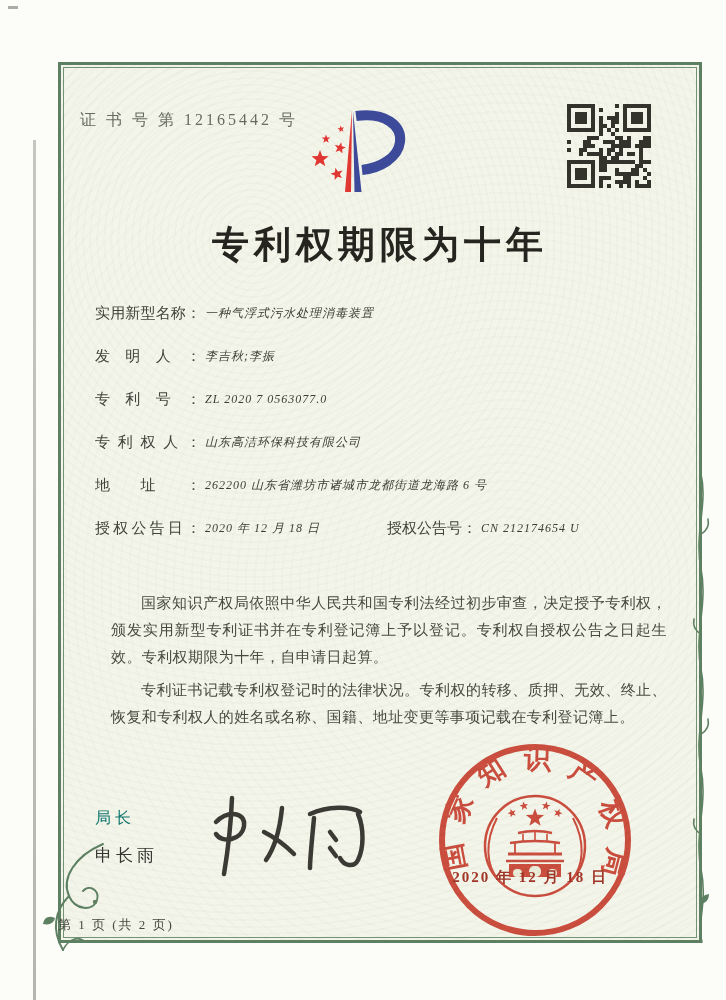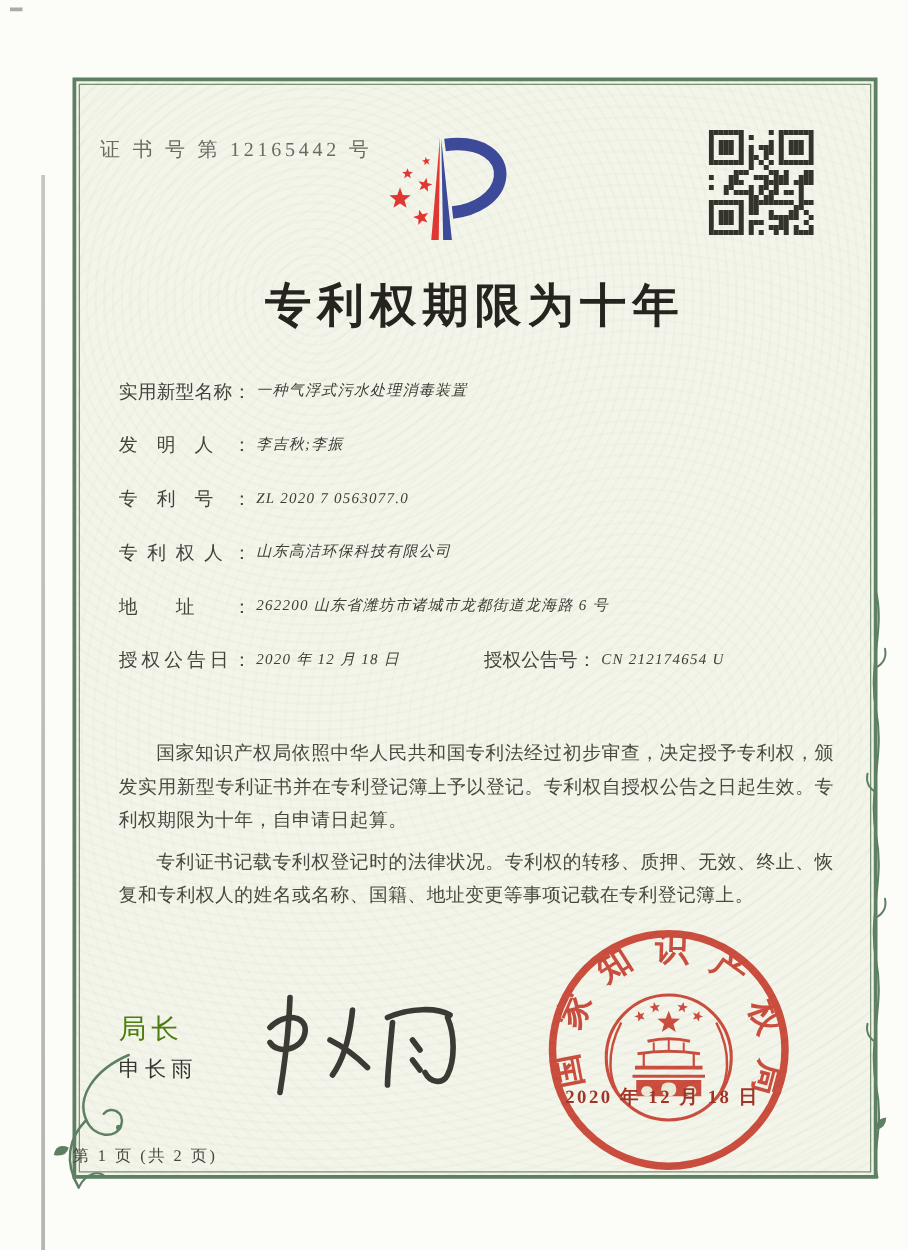--- a/index.html
+++ b/index.html
@@ -41,23 +41,23 @@
 
   .fields{position:absolute;left:37px;top:242px;width:590px;font-size:15px;}
   .frow{height:22px;margin-bottom:21px;white-space:nowrap;}
   .flabel{display:inline-block;width:106px;text-align:justify;text-align-last:justify;color:#41443b;vertical-align:top;}
   .flabel.nojust{width:auto;text-align:center;text-align-last:left;}
   .fvalue{color:#3b3e35;letter-spacing:1px;padding-left:4px;font-size:12px;font-style:italic;}
   .fvalue.w-fixed{display:inline-block;min-width:182px;}
 
   .paras{position:absolute;left:37px;top:528px;width:572px;font-size:15px;line-height:1.8;
     color:#474a40;letter-spacing:.4px;text-align:justify;}
-  .paras p{margin:0 0 6px 0;text-indent:2em;}
-
-  .official-title{position:absolute;left:37px;top:746px;font-size:22px;color:#4d7c0f;letter-spacing:4px;}
+  .paras p{margin:0 0 6px 16px;text-indent:2em;}
+
+  .official-title{position:absolute;left:37px;top:746px;font-size:16px;color:#0f766e;letter-spacing:4px;}
   .official-name{position:absolute;left:37px;top:782px;font-size:17px;color:#33362e;letter-spacing:4px;}
   .signature{position:absolute;left:140px;top:726px;width:180px;height:95px;}
   .sig-stroke{fill:none;stroke:#3b3a35;stroke-width:4.5;stroke-linecap:round;stroke-linejoin:round;}
 
   .seal{position:absolute;left:377px;top:678px;width:200px;height:200px;mix-blend-mode:multiply;}
   .seal-ink{stroke:var(--seal-red);}
   .seal-fill{fill:var(--seal-red);}
   .seal-date{position:absolute;left:372px;top:806px;width:200px;text-align:center;
     font-size:15px;letter-spacing:2px;color:var(--date-red);font-weight:bold;z-index:5;}
 

